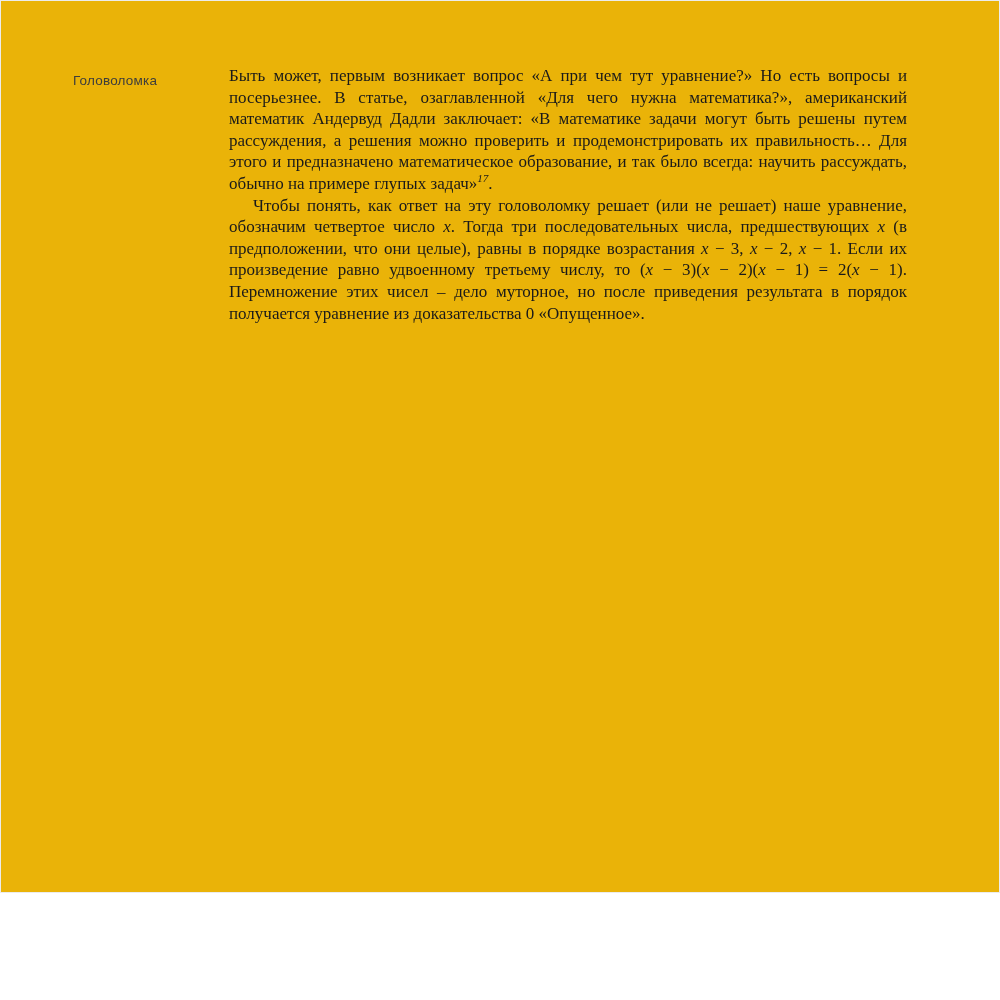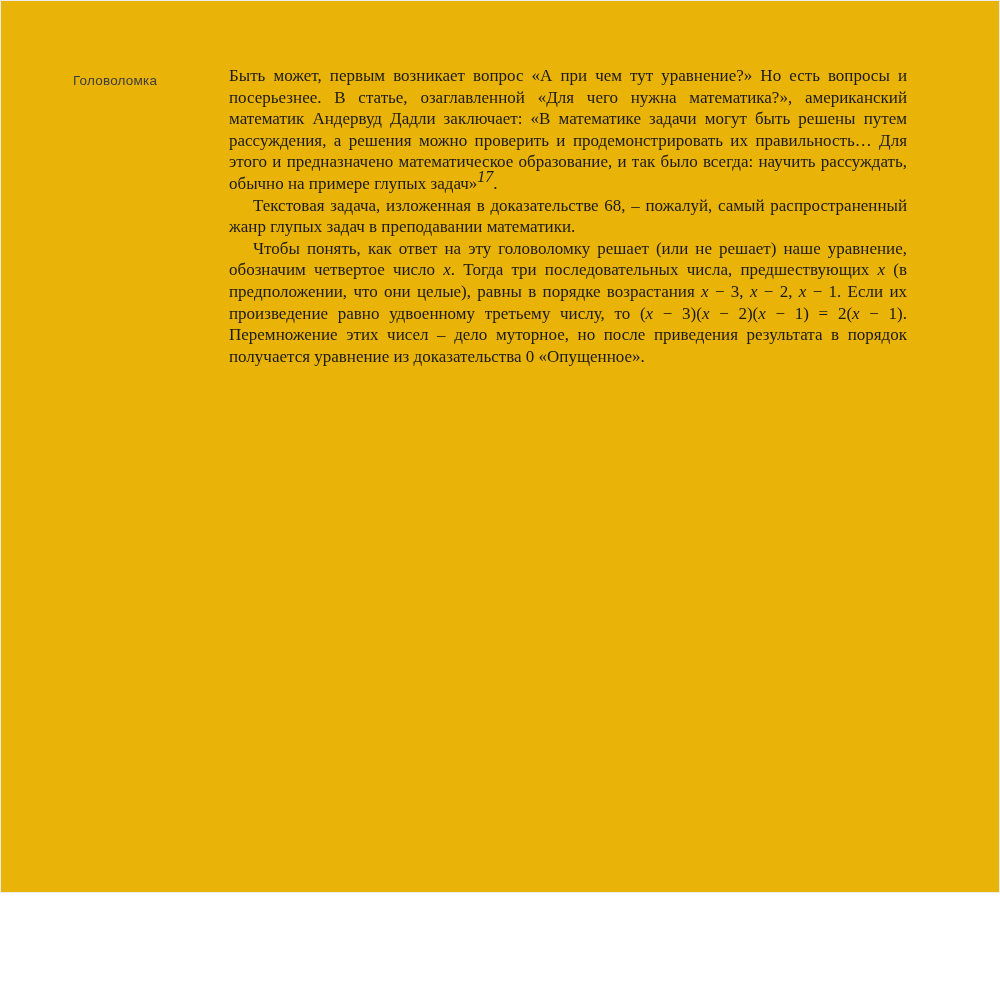--- a/index.html
+++ b/index.html
@@ -40,21 +40,21 @@
     margin: 0;
     padding: 0;
   }
   .para.indent {
     text-indent: 24px;
   }
   .para i {
     font-style: italic;
   }
   .para sup {
-    font-size: 16px;
+    font-size: 11px;
     line-height: 0;
     vertical-align: super;
     font-style: italic;
   }
   .page-number {
     position: absolute;
     left: 72px;
     top: 898px;
     font-family: "Liberation Sans", sans-serif;
     font-weight: 700;
@@ -63,18 +63,17 @@
   }
 </style>
 </head>
 <body>
 
 <div id="page">
   <div class="margin-label">Головоломка</div>
 
   <div class="text-block">
       <p class="para"><span>Быть может, первым возникает вопрос «А при чем тут уравнение?» Но есть вопросы и посерьезнее. В статье, озаглавленной «Для чего нужна математика?», американский математик Андервуд Дадли заключает: «В математике задачи могут быть решены путем рассуждения, а решения можно проверить и продемонстрировать их правильность… Для этого и предназначено математическое образование, и так было всегда: научить рассуждать, обычно на примере глупых задач»</span><sup>17</sup><span>.</span></p>
-      <p class="para indent"><span>Текстовая задача, изложенная в доказательстве 68, – пожалуй, самый распространенный жанр глупых задач в преподавании математики.</span></p>
       <p class="para indent"><span>Чтобы понять, как ответ на эту головоломку решает (или не решает) наше уравнение, обозначим четвертое число </span><i>x</i><span>. Тогда три последовательных числа, предшествующих </span><i>x</i><span> (в предположении, что они целые), равны в порядке возрастания </span><i>x</i><span> − 3, </span><i>x</i><span> − 2, </span><i>x</i><span> − 1. Если их произведение равно удвоенному третьему числу, то (</span><i>x</i><span> − 3)(</span><i>x</i><span> − 2)(</span><i>x</i><span> − 1) = 2(</span><i>x</i><span> − 1). Перемножение этих чисел – дело муторное, но после приведения результата в порядок получается уравнение из доказательства 0 «Опущенное».</span></p>
     </div>
 
   <div class="page-number">24</div>
 </div>
 
 </body></html>

